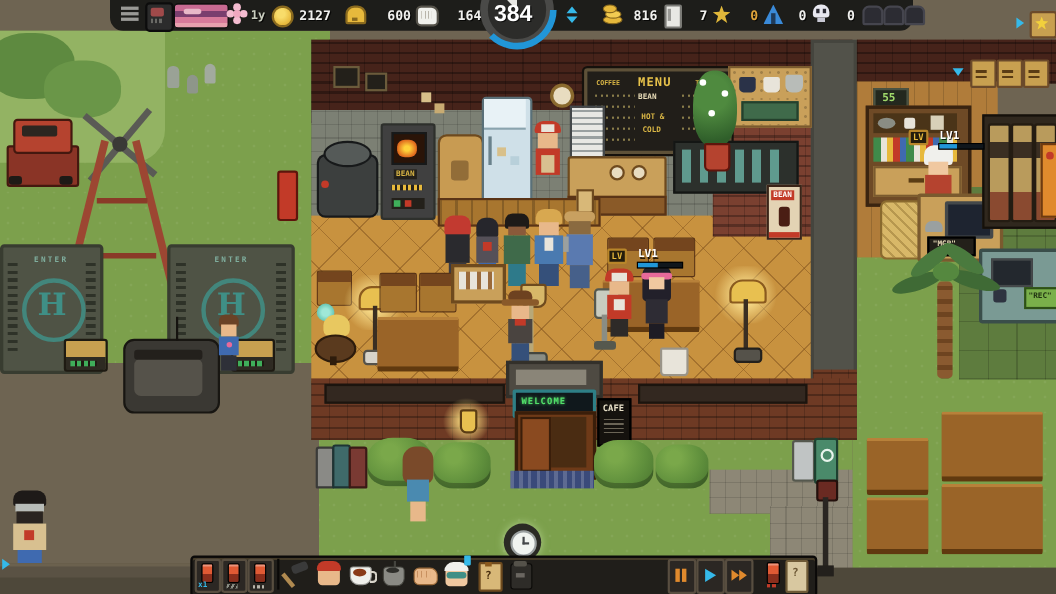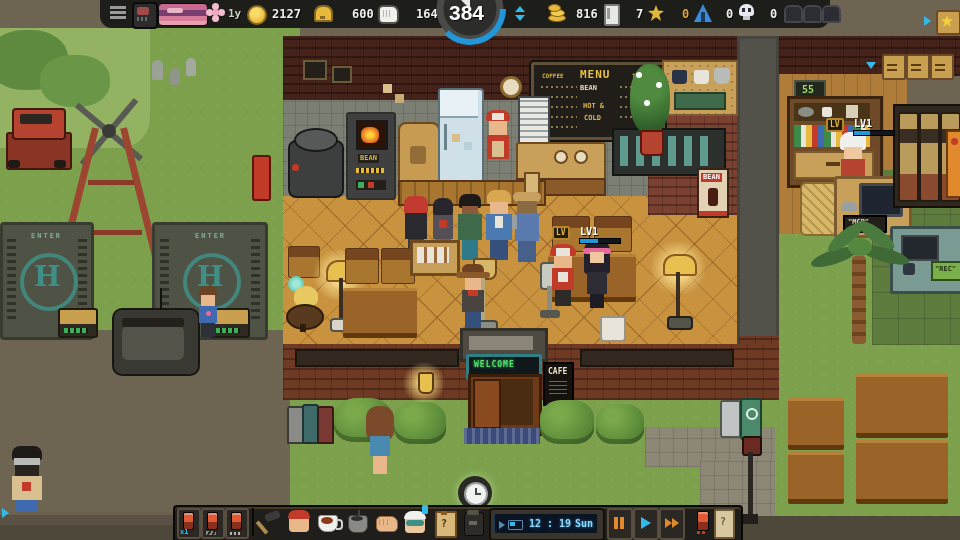--- a/index.html
+++ b/index.html
@@ -589,30 +589,20 @@
       <div class="p" style="left:4px;top:-2px;width:6px;height:4px;background:#8a5a1e"></div>
       <div class="t" style="left:4px;top:6px;font-size:10px;color:#4a3010">?</div>
     </div>
   </div>
   <div class="p" style="left:460px;top:509px;width:26px;height:26px;z-index:61">
     <div class="p" style="left:4px;top:3px;width:18px;height:22px;background:#2e2c28;border:1px solid #0c0b09;border-radius:3px"></div>
     <div class="p" style="left:7px;top:1px;width:12px;height:5px;background:#55524a;border-radius:2px"></div>
     <div class="p" style="left:9px;top:12px;width:8px;height:4px;background:#6a6660"></div>
   </div>
 
-  <div class="p" style="left:489px;top:508px;width:112px;height:29px;background:#3a352c;border:2px solid #121008;border-radius:4px;z-index:61">
-    <div class="p" style="left:3px;top:3px;width:102px;height:19px;background:#0b1422;border:1px solid #1e3a52;border-radius:2px">
-      <div class="p" style="left:4px;top:7px;width:0;height:0;border-top:4px solid transparent;border-bottom:4px solid transparent;border-left:6px solid #5a88a8"></div>
-      <div class="p" style="left:13px;top:6px;width:13px;height:8px;border:1px solid #5a88a8;border-radius:1px">
-        <div class="p" style="left:1px;top:1px;width:5px;height:4px;background:#35b9e9"></div>
-      </div>
-      <div class="t led" style="left:34px;top:5px;font-size:10px">12 : 19</div>
-      <div class="t led" style="left:80px;top:5px;font-size:10px">Sun</div>
-    </div>
-  </div>
 
   <div class="p slot" style="left:607px;top:508px;width:22px;height:28px;z-index:61">
     <div class="p" style="left:5px;top:7px;width:4px;height:12px;background:#e08a2d"></div>
     <div class="p" style="left:11px;top:7px;width:4px;height:12px;background:#e08a2d"></div>
   </div>
   <div class="p slot" style="left:633px;top:508px;width:22px;height:28px;z-index:61">
     <div class="p" style="left:6px;top:7px;width:0;height:0;border-top:6px solid transparent;border-bottom:6px solid transparent;border-left:10px solid #35b9e9"></div>
   </div>
   <div class="p slot" style="left:659px;top:508px;width:22px;height:28px;z-index:61">
     <div class="p" style="left:4px;top:8px;width:0;height:0;border-top:5px solid transparent;border-bottom:5px solid transparent;border-left:7px solid #e08a2d"></div>

